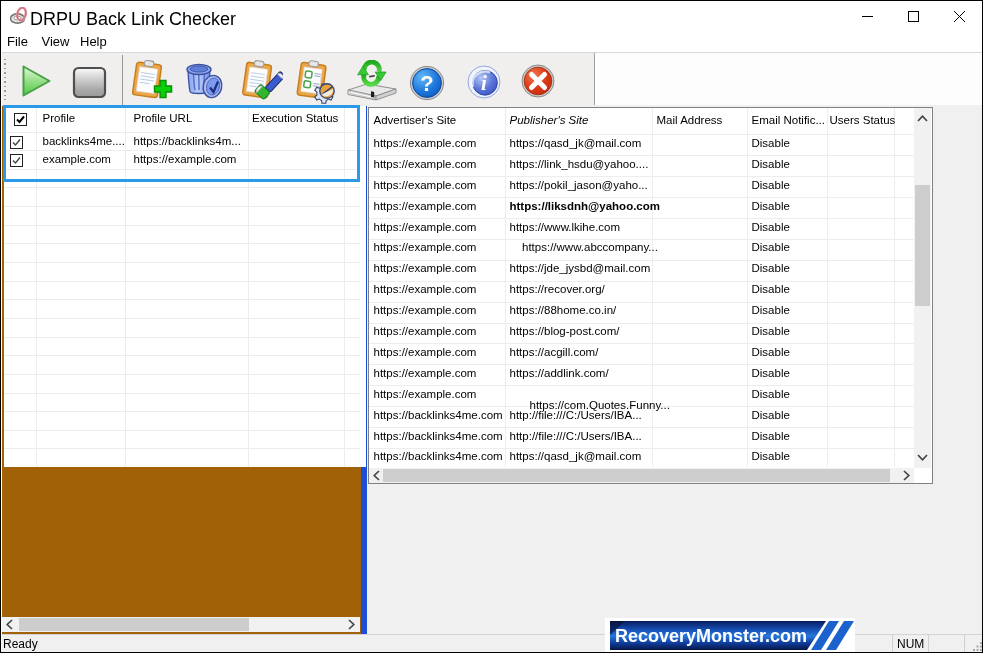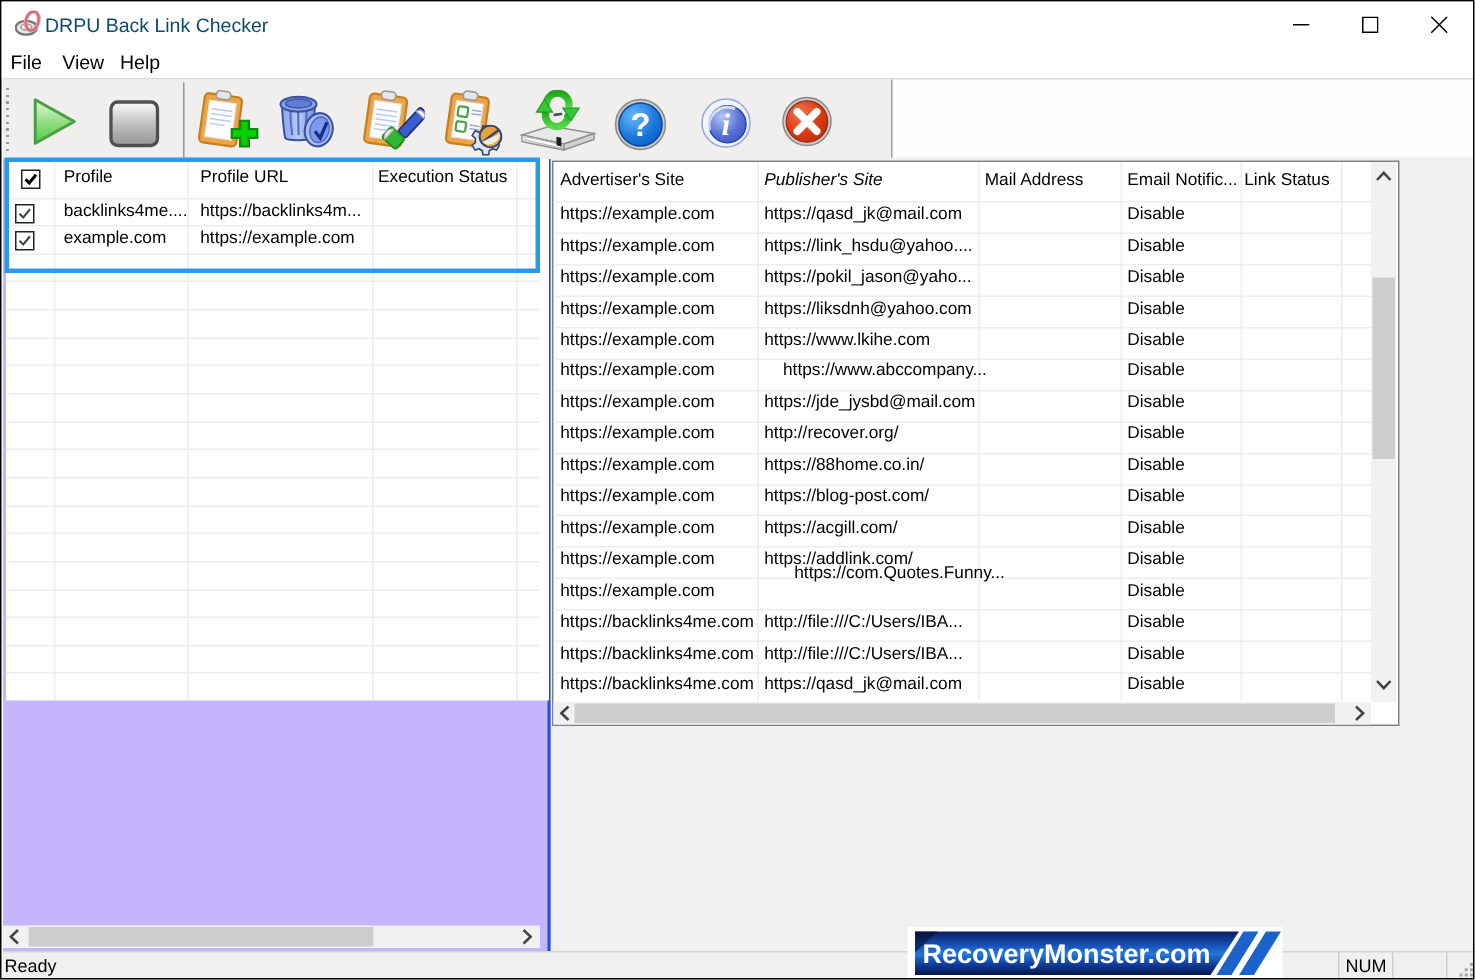--- a/index.html
+++ b/index.html
@@ -2,37 +2,37 @@
 <html><head>
 <meta charset="utf-8">
 <style>
 * { margin:0; padding:0; box-sizing:border-box; }
 html,body { width:983px; height:653px; overflow:hidden; }
 body { font-family:"Liberation Sans", sans-serif; position:relative; background:#fff; border:1px solid #000; }
 .abs { position:absolute; }
 
 
 #titlebar { left:0; top:0; width:981px; height:30px; background:#fff; }
-#apptitle { left:29px; top:8px; font-size:13px; color:#0c4a6e; }
+#apptitle { left:29px; top:8px; font-size:18px; color:#000000; }
 .winbtn { top:0; width:46px; height:30px; }
 .winbtn svg { position:absolute; left:18px; top:10px; }
 
 
 #menubar { left:0; top:30px; width:777px; height:21px; background:#fff; font-size:13px; color:#000; }
 .menuitem { position:absolute; top:3px; }
 
 
 #toolbar { left:1px; top:51px; width:980px; height:53px; background:#fdfdfd; border-top:1px solid #d8d8d8; }
 #toolband { position:absolute; left:0; top:0; width:593px; height:53px; background:#f0efed; border-right:1px solid #a0a0a0; }
 #gripper { position:absolute; left:2px; top:4px; width:3px; height:45px;
   background-image:repeating-linear-gradient(#f0efed 0 1.5px, #9a9a9a 1.5px 3px, #f0efed 3px 4.5px); width:2px;}
 #tbsep { position:absolute; left:120px; top:2px; width:1px; height:50px; background:#969696; }
 
 
-#leftpane { left:1px; top:105px; width:365px; height:528px; background:#c4b5fd; border-right:2px solid #1d4ed8; }
+#leftpane { left:1px; top:105px; width:365px; height:528px; background:#a16207; border-right:6px solid #1d4ed8; }
 #lefttable { position:absolute; left:2px; top:0px; width:362px; height:361px; background:#fff; }
 #rightpane { left:367px; top:106px; width:565px; height:377px; background:#fff; border:1px solid #808080; }
 
 
 #statusbar { left:1px; top:633px; width:981px; height:19px; background:#f0f0f0; border-top:1px solid #d4d4d4; font-size:12px; color:#000; }
 
 .t { position:absolute; white-space:nowrap; }
 
 
 #lefttable .hline { position:absolute; left:0; width:356px; height:1px; background:#ededed; }
@@ -313,59 +313,59 @@
 <div class="hline" style="top:360.8px;"></div>
 <div class="vline" style="left:135.5px; height:359px;"></div>
 <div class="vline" style="left:283px; height:359px;"></div>
 <div class="vline" style="left:378px; height:359px;"></div>
 <div class="vline" style="left:457.5px; height:359px;"></div>
 <div class="vline" style="left:525px; height:359px;"></div>
 <div class="cell" style="left:4.5px; top:6px;">Advertiser's Site</div>
 <div class="cell" style="left:140.5px; top:6px;font-style:italic;">Publisher's Site</div>
 <div class="cell" style="left:287.5px; top:6px;">Mail Address</div>
 <div class="cell" style="left:382.5px; top:6px;">Email Notific...</div>
-<div class="cell" style="left:460.5px; top:6px;">Link Status</div>
+<div class="cell" style="left:460.5px; top:6px;">Users Status</div>
 <div class="cell" style="left:4.5px; top:28.9px;">https://example.com</div>
 <div class="cell" style="left:140.5px; top:28.9px;">https://qasd_jk@mail.com</div>
 <div class="cell" style="left:382.5px; top:28.9px;">Disable</div>
 <div class="cell" style="left:4.5px; top:49.8px;">https://example.com</div>
 <div class="cell" style="left:140.5px; top:49.8px;">https://link_hsdu@yahoo....</div>
 <div class="cell" style="left:382.5px; top:49.8px;">Disable</div>
 <div class="cell" style="left:4.5px; top:70.7px;">https://example.com</div>
 <div class="cell" style="left:140.5px; top:70.7px;">https://pokil_jason@yaho...</div>
 <div class="cell" style="left:382.5px; top:70.7px;">Disable</div>
 <div class="cell" style="left:4.5px; top:91.6px;">https://example.com</div>
-<div class="cell" style="left:140.5px; top:91.6px;">https://liksdnh@yahoo.com</div>
+<div class="cell" style="left:140.5px; top:91.6px;font-weight:bold;">https://liksdnh@yahoo.com</div>
 <div class="cell" style="left:382.5px; top:91.6px;">Disable</div>
 <div class="cell" style="left:4.5px; top:112.5px;">https://example.com</div>
 <div class="cell" style="left:140.5px; top:112.5px;">https://www.lkihe.com</div>
 <div class="cell" style="left:382.5px; top:112.5px;">Disable</div>
 <div class="cell" style="left:4.5px; top:133.4px;">https://example.com</div>
 <div class="cell" style="left:153px; top:133.4px;">https://www.abccompany...</div>
 <div class="cell" style="left:382.5px; top:133.4px;">Disable</div>
 <div class="cell" style="left:4.5px; top:154.3px;">https://example.com</div>
 <div class="cell" style="left:140.5px; top:154.3px;">https://jde_jysbd@mail.com</div>
 <div class="cell" style="left:382.5px; top:154.3px;">Disable</div>
 <div class="cell" style="left:4.5px; top:175.2px;">https://example.com</div>
-<div class="cell" style="left:140.5px; top:175.2px;">http://recover.org/</div>
+<div class="cell" style="left:140.5px; top:175.2px;">https://recover.org/</div>
 <div class="cell" style="left:382.5px; top:175.2px;">Disable</div>
 <div class="cell" style="left:4.5px; top:196.1px;">https://example.com</div>
 <div class="cell" style="left:140.5px; top:196.1px;">https://88home.co.in/</div>
 <div class="cell" style="left:382.5px; top:196.1px;">Disable</div>
 <div class="cell" style="left:4.5px; top:217.0px;">https://example.com</div>
 <div class="cell" style="left:140.5px; top:217.0px;">https://blog-post.com/</div>
 <div class="cell" style="left:382.5px; top:217.0px;">Disable</div>
 <div class="cell" style="left:4.5px; top:237.9px;">https://example.com</div>
 <div class="cell" style="left:140.5px; top:237.9px;">https://acgill.com/</div>
 <div class="cell" style="left:382.5px; top:237.9px;">Disable</div>
 <div class="cell" style="left:4.5px; top:258.8px;">https://example.com</div>
 <div class="cell" style="left:140.5px; top:258.8px;">https://addlink.com/</div>
 <div class="cell" style="left:382.5px; top:258.8px;">Disable</div>
 <div class="cell" style="left:4.5px; top:279.7px;">https://example.com</div>
-<div class="cell" style="left:140.5px; top:268px;padding-left:20px;">https://com.Quotes.Funny...</div>
+<div class="cell" style="left:140.5px; top:291px;padding-left:20px;">https://com.Quotes.Funny...</div>
 <div class="cell" style="left:382.5px; top:279.7px;">Disable</div>
 <div class="cell" style="left:4.5px; top:300.6px;">https://backlinks4me.com</div>
 <div class="cell" style="left:140.5px; top:300.6px;">http://file:///C:/Users/IBA...</div>
 <div class="cell" style="left:382.5px; top:300.6px;">Disable</div>
 <div class="cell" style="left:4.5px; top:321.5px;">https://backlinks4me.com</div>
 <div class="cell" style="left:140.5px; top:321.5px;">http://file:///C:/Users/IBA...</div>
 <div class="cell" style="left:382.5px; top:321.5px;">Disable</div>
 <div class="cell" style="left:4.5px; top:342.4px;">https://backlinks4me.com</div>
 <div class="cell" style="left:140.5px; top:342.4px;">https://qasd_jk@mail.com</div>
 <div class="cell" style="left:382.5px; top:342.4px;">Disable</div>

